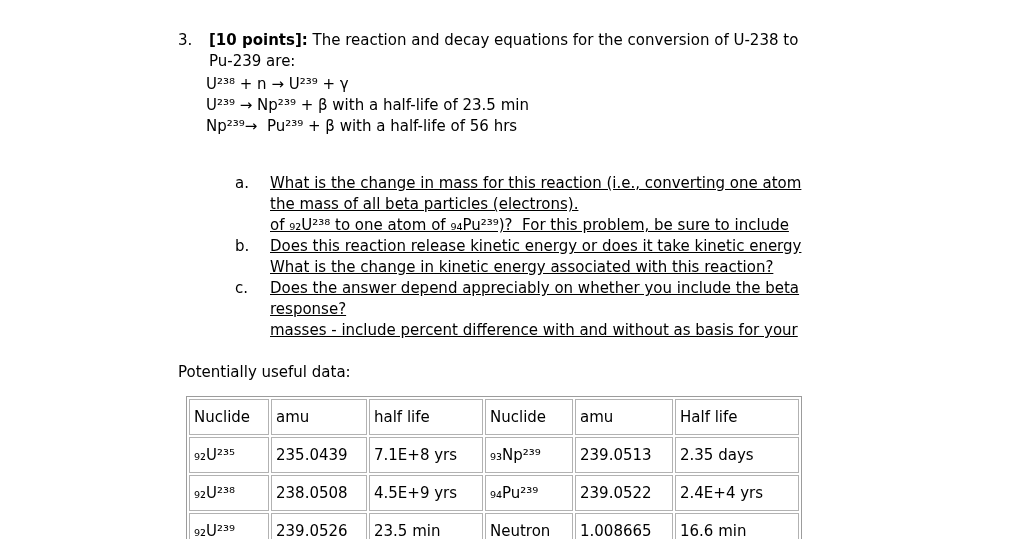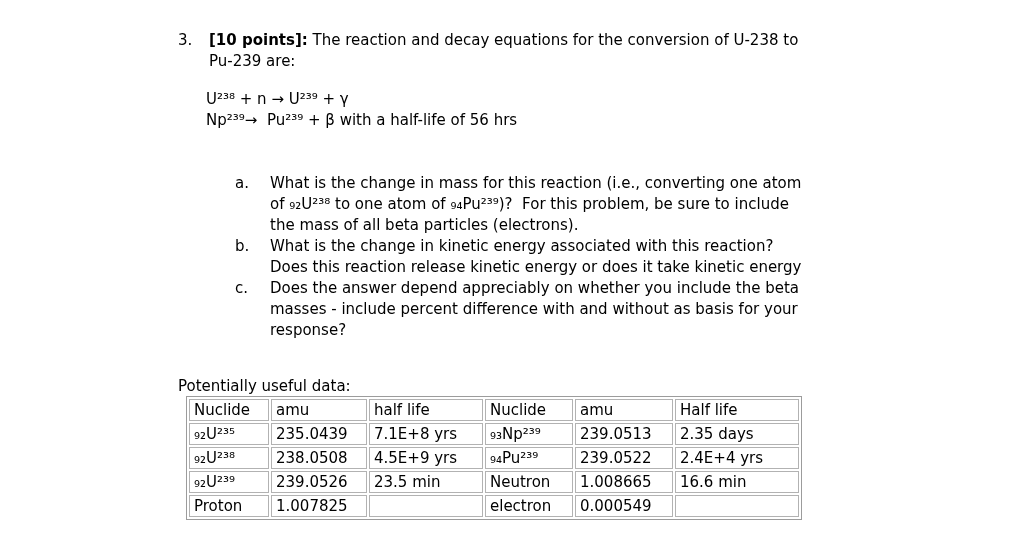--- a/index.html
+++ b/index.html
@@ -32,59 +32,59 @@
     top: 0;
   }
   .problem-body {
     margin-left: 31px;
   }
   .bold { font-weight: bold; }
 
   .equations {
     position: absolute;
     left: 206px;
-    top: 89px;
+    top: 74px;
     width: 520px;
   }
   .eq-line { display: block; }
 
   .questions {
     position: absolute;
     left: 235px;
     top: 173px;
     width: 680px;
   }
   .q-item { display: flex; }
   .q-letter {
     width: 35px;
     flex: 0 0 35px;
   }
-  .q-lines { width: 630px; }
+  .q-lines { width: 630px; text-decoration: underline; }
   .q-line { display: block; }
 
   .data-label {
     position: absolute;
     left: 178px;
-    top: 376px;
+    top: 362px;
   }
 
   .data-table {
     position: absolute;
     left: 186px;
     top: 396px;
     border-collapse: separate;
     border-spacing: 2px;
     border: 1px solid #9c9c9c;
     table-layout: fixed;
     font-size: 15px;
     line-height: 17px;
   }
   .data-table td {
     border: 1px solid #b2b2b2;
-    padding: 1px 4px;
+    padding: 8px 4px;
     height: 18px;
     overflow: hidden;
     white-space: nowrap;
   }
   .c1 { width: 80px; }
   .c2 { width: 96px; }
   .c3 { width: 114px; }
   .c4 { width: 88px; }
   .c5 { width: 98px; }
   .c6 { width: 124px; }
@@ -98,48 +98,49 @@
     <span class="problem-num">3.</span>
     <div class="problem-body">
       <span class="bold">[10 points]:</span>
       <span class="pre">The reaction and decay equations for the conversion of U-238 to</span><br>
       <span class="pre">Pu-239 are:</span>
     </div>
   </div>
 
   <div class="equations">
     <span class="eq-line pre">U²³⁸ + n → U²³⁹ + γ</span>
+    <span class="eq-line pre">U²³⁹ → Np²³⁹ + β with a half-life of 23.5 min</span>
     <span class="eq-line pre">Np²³⁹→  Pu²³⁹ + β with a half-life of 56 hrs</span>
   </div>
 
   <div class="questions">
 
     <div class="q-item">
       <span class="q-letter">a.</span>
       <span class="q-lines">
         <span class="q-line pre">What is the change in mass for this reaction (i.e., converting one atom</span>
+        <span class="q-line pre">the mass of all beta particles (electrons).</span>
         <span class="q-line pre">of ₉₂U²³⁸ to one atom of ₉₄Pu²³⁹)?  For this problem, be sure to include</span>
-        <span class="q-line pre">the mass of all beta particles (electrons).</span>
       </span>
     </div>
 
     <div class="q-item">
       <span class="q-letter">b.</span>
       <span class="q-lines">
+        <span class="q-line pre">Does this reaction release kinetic energy or does it take kinetic energy</span>
         <span class="q-line pre">What is the change in kinetic energy associated with this reaction?</span>
-        <span class="q-line pre">Does this reaction release kinetic energy or does it take kinetic energy</span>
       </span>
     </div>
 
     <div class="q-item">
       <span class="q-letter">c.</span>
       <span class="q-lines">
         <span class="q-line pre">Does the answer depend appreciably on whether you include the beta</span>
+        <span class="q-line pre">response?</span>
         <span class="q-line pre">masses - include percent difference with and without as basis for your</span>
-        <span class="q-line pre">response?</span>
       </span>
     </div>
 
   </div>
 
   <div class="data-label">Potentially useful data:</div>
 
   <table class="data-table">
     <colgroup>
       <col class="c1">

